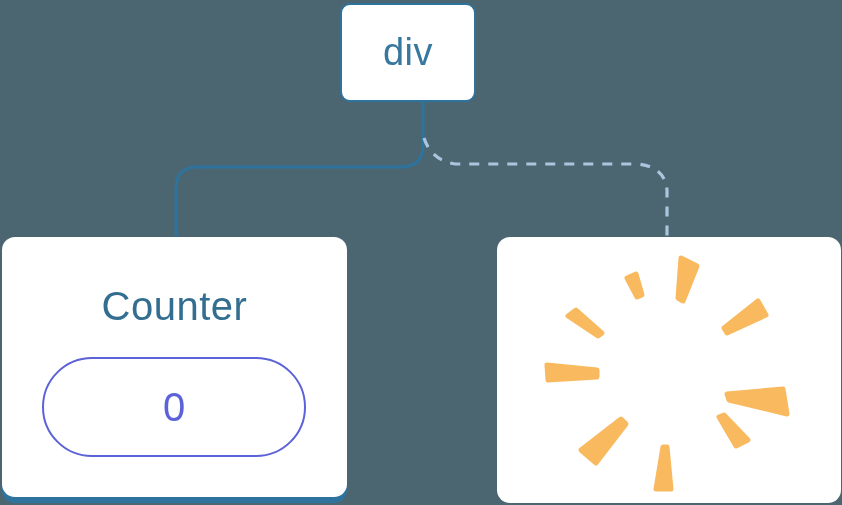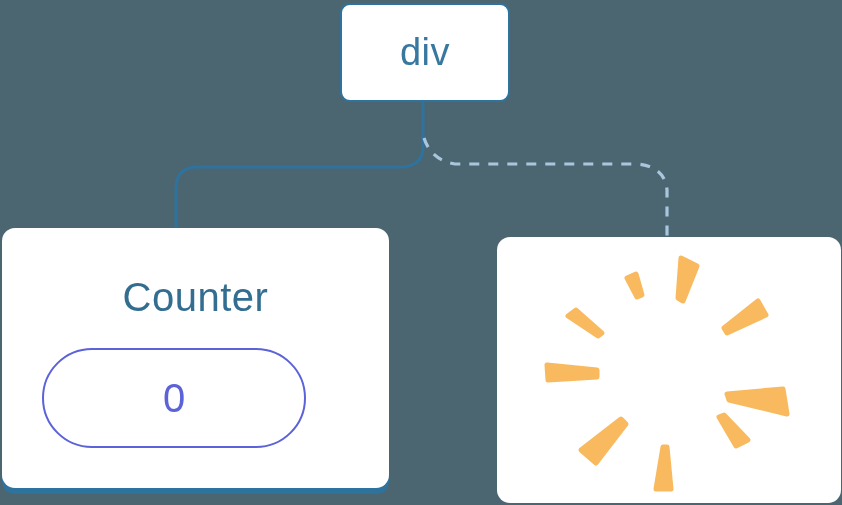--- a/index.html
+++ b/index.html
@@ -30,37 +30,37 @@
     stroke-width:3;
   }
   .connector-dashed{
     fill:none;
     stroke:var(--dashed-blue);
     stroke-width:3.2;
     stroke-dasharray:10 9;
   }
   .root-node{
     position:absolute;
-    left:340px;top:3px;width:170px;height:99px;
+    left:340px;top:3px;width:136px;height:99px;
     background:var(--card-white);
     border:2.5px solid var(--accent-blue);
     border-radius:10px;
     display:flex;align-items:center;justify-content:center;
     color:var(--node-text-blue);
     font-size:38px;
     font-weight:500;
     letter-spacing:.5px;
   }
   .card{
     position:absolute;
     background:var(--card-white);
     border-radius:13px;
   }
   .card-counter{
-    left:2px;top:228px;width:387px;height:260px;
+    left:2px;top:237px;width:345px;height:260px;
     box-shadow:0 6px 0 0 var(--accent-blue);
     display:flex;flex-direction:column;align-items:center;
   }
   .card-removed{
     left:497px;top:237px;width:344px;height:266px;
     display:flex;align-items:center;justify-content:center;
   }
   .counter-title{
     margin-top:46px;
     font-size:40px;

